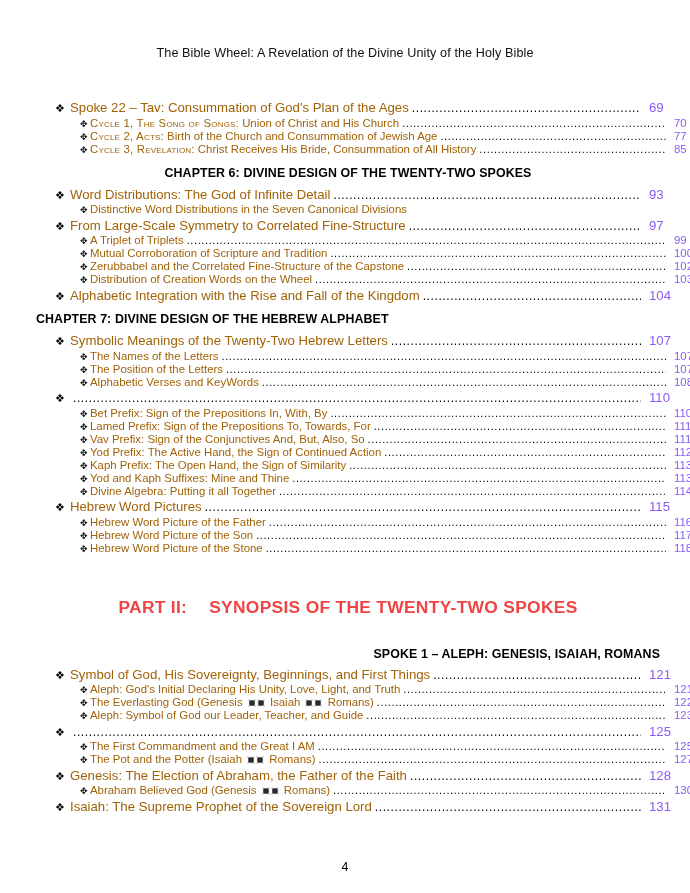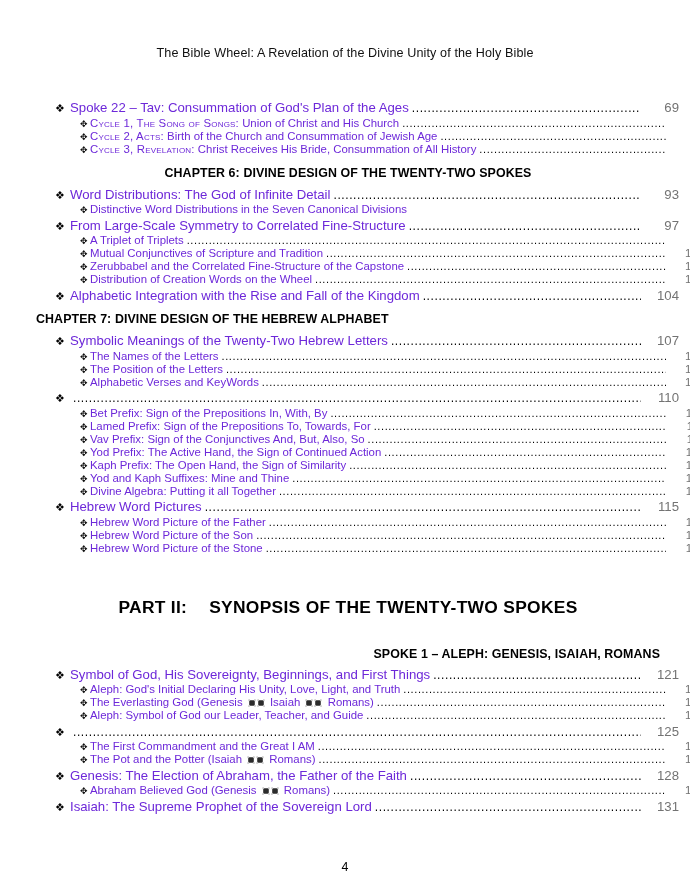--- a/index.html
+++ b/index.html
@@ -59,21 +59,21 @@
   .heading.spoke-1   { margin-top: 0px;  margin-bottom: 7px; text-align: right; }
 
   
   .part-heading {
     text-align: center;
     font-size: 17.4px;
     font-weight: bold;
     letter-spacing: 0.3px;
     margin: 0;
     padding: 0;
-    color: #000000;
+    color: #ef4444;
   }
   .part-heading .part-label { margin-right: 22px; }
 
   
   .entry {
     display: flex;
     align-items: baseline;
     width: 100%;
     line-height: 1.0;
   }
@@ -100,41 +100,41 @@
     width: 15px;
   }
   .entry.lvl2 .bullet {
     font-size: 9px;
     width: 10px;
   }
 
   .entry-text {
     flex: 0 0 auto;
     white-space: nowrap;
-    color: #6d28d9;
+    color: #a16207;
   }
 
   .leader {
     flex: 1 1 auto;
     overflow: hidden;
     white-space: nowrap;
     color: #000;
     margin: 0 2px 0 3px;
     letter-spacing: 0.6px;
     font-size: 11px;
     line-height: 1;
   }
   .entry.lvl1 .leader { font-size: 12px; }
 
   .entry-page {
     flex: 0 0 auto;
     width: 30px;
-    text-align: right;
+    text-align: left;
     padding-left: 6px;
-    color: #737373;
+    color: #8b5cf6;
   }
 
   
   .smallcaps {
     font-variant: small-caps;
     letter-spacing: 0.2px;
   }
 
   
   .link-glyph {
@@ -234,21 +234,21 @@
           <span class="entry-page">97</span>
         </div>
         <div class="entry lvl2">
           <span class="bullet">✥</span>
           <span class="entry-text">A Triplet of Triplets</span>
           <span class="leader">........................................................................................................................................................................................................</span>
           <span class="entry-page">99</span>
         </div>
         <div class="entry lvl2">
           <span class="bullet">✥</span>
-          <span class="entry-text">Mutual Conjunctives of Scripture and Tradition</span>
+          <span class="entry-text">Mutual Corroboration of Scripture and Tradition</span>
           <span class="leader">........................................................................................................................................................................................................</span>
           <span class="entry-page">100</span>
         </div>
         <div class="entry lvl2">
           <span class="bullet">✥</span>
           <span class="entry-text">Zerubbabel and the Correlated Fine-Structure of the Capstone</span>
           <span class="leader">........................................................................................................................................................................................................</span>
           <span class="entry-page">102</span>
         </div>
         <div class="entry lvl2">

